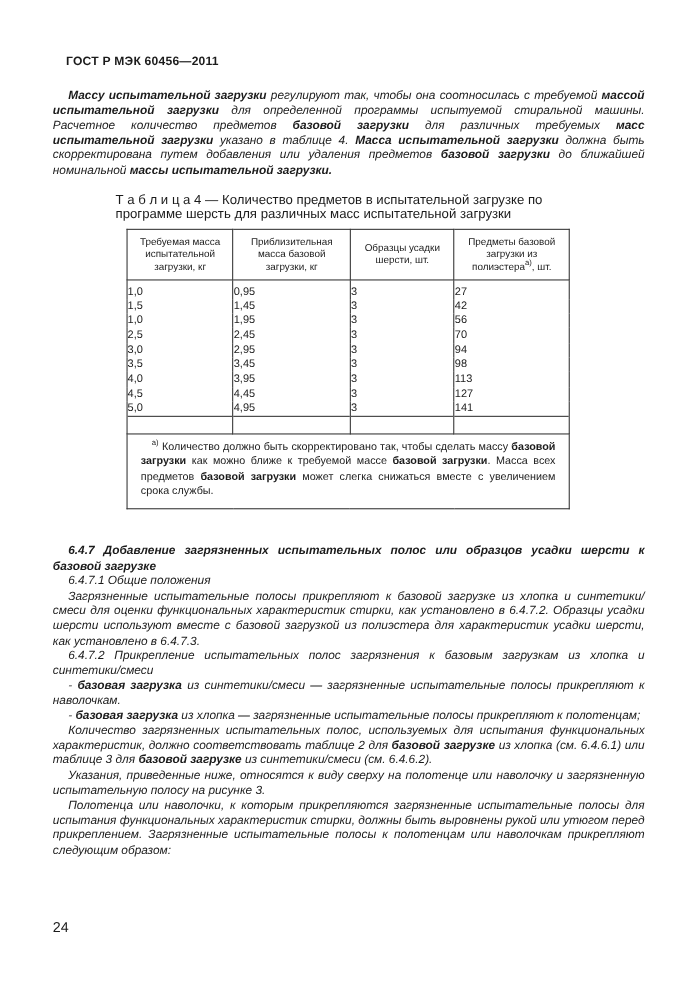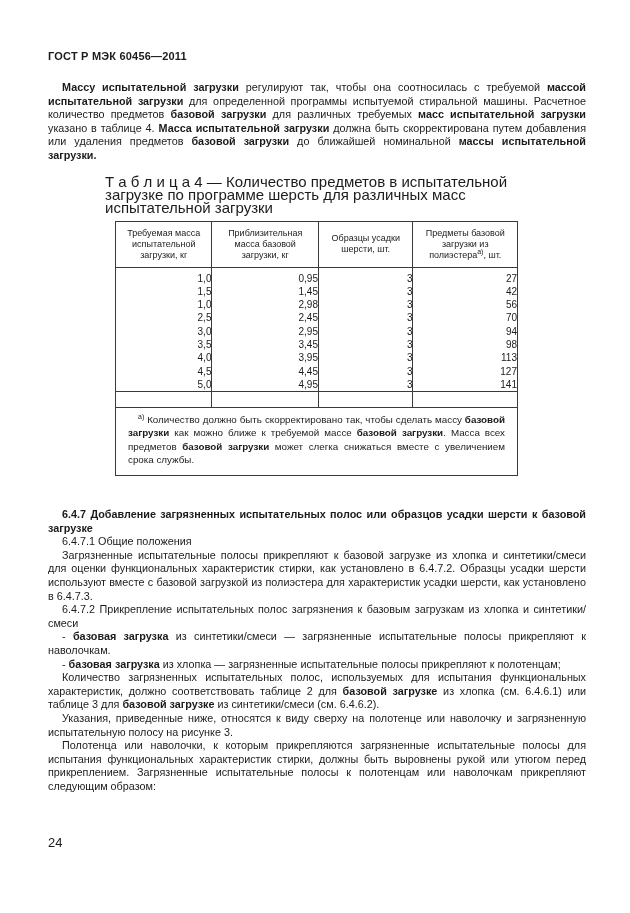--- a/index.html
+++ b/index.html
@@ -6,32 +6,33 @@
   html, body { margin: 0; padding: 0; }
   body {
     width: 630px; height: 913px;
     background: #ffffff;
     font-family: "Liberation Sans", "DejaVu Sans", sans-serif;
     color: #1b1b1b;
   }
   .page { position: relative; width: 630px; height: 913px; background: #ffffff; overflow: hidden; }
   .content { position: absolute; left: 48px; top: 50px; width: 538px; }
 
-  .doc-header { font-size: 11px; font-weight: bold; margin: 0 0 19px 0; letter-spacing: 0.2px; }
+  .doc-header { font-size: 11px; font-weight: bold; margin: 0 0 19px 12px; letter-spacing: 0.2px; }
 
   .body-p {
     font-size: 10.8px; line-height: 13.6px;
     text-align: justify; text-indent: 14px;
     margin: 0;
+    font-style: italic;
   }
   .section-heading { font-weight: bold; }
   .mt-section { margin-top: 32px; }
 
   .table-caption {
-    font-size: 15px; line-height: 13px;
+    font-size: 12px; line-height: 13px;
     margin: 12px 0 7px 57px;
     width: 428px;
     text-align: left; text-indent: 0;
   }
 
   table.gost {
     border-collapse: collapse;
     margin-left: 67px;
     width: 403px;
     table-layout: fixed;
@@ -43,21 +44,21 @@
   .gost th {
     border: 1px solid #3a3a3a;
     font-weight: normal;
     font-size: 9px; line-height: 11px;
     padding: 6px 5px;
     text-align: center; vertical-align: middle;
   }
   .gost td {
     border-left: 1px solid #3a3a3a; border-right: 1px solid #3a3a3a;
     font-size: 10px; line-height: 13.3px;
-    text-align: right; padding: 0;
+    text-align: left; padding: 0;
   }
   .gost tbody[data-name="table-body"] tr:first-child td { padding-top: 4px; }
   .gost tbody[data-name="table-body"] tr:last-child td { padding-bottom: 0; }
   .gost .empty-row td {
     border-top: 1px solid #3a3a3a;
     border-bottom: 1px solid #3a3a3a;
     height: 16px;
   }
   .gost .footnote-cell {
     border: 1px solid #3a3a3a;
@@ -107,21 +108,21 @@
             <td data-name="table-cell">27</td>
           </tr>
           <tr data-name="table-row">
             <td data-name="table-cell">1,5</td>
             <td data-name="table-cell">1,45</td>
             <td data-name="table-cell">3</td>
             <td data-name="table-cell">42</td>
           </tr>
           <tr data-name="table-row">
             <td data-name="table-cell">1,0</td>
-            <td data-name="table-cell">2,98</td>
+            <td data-name="table-cell">1,95</td>
             <td data-name="table-cell">3</td>
             <td data-name="table-cell">56</td>
           </tr>
           <tr data-name="table-row">
             <td data-name="table-cell">2,5</td>
             <td data-name="table-cell">2,45</td>
             <td data-name="table-cell">3</td>
             <td data-name="table-cell">70</td>
           </tr>
           <tr data-name="table-row">

